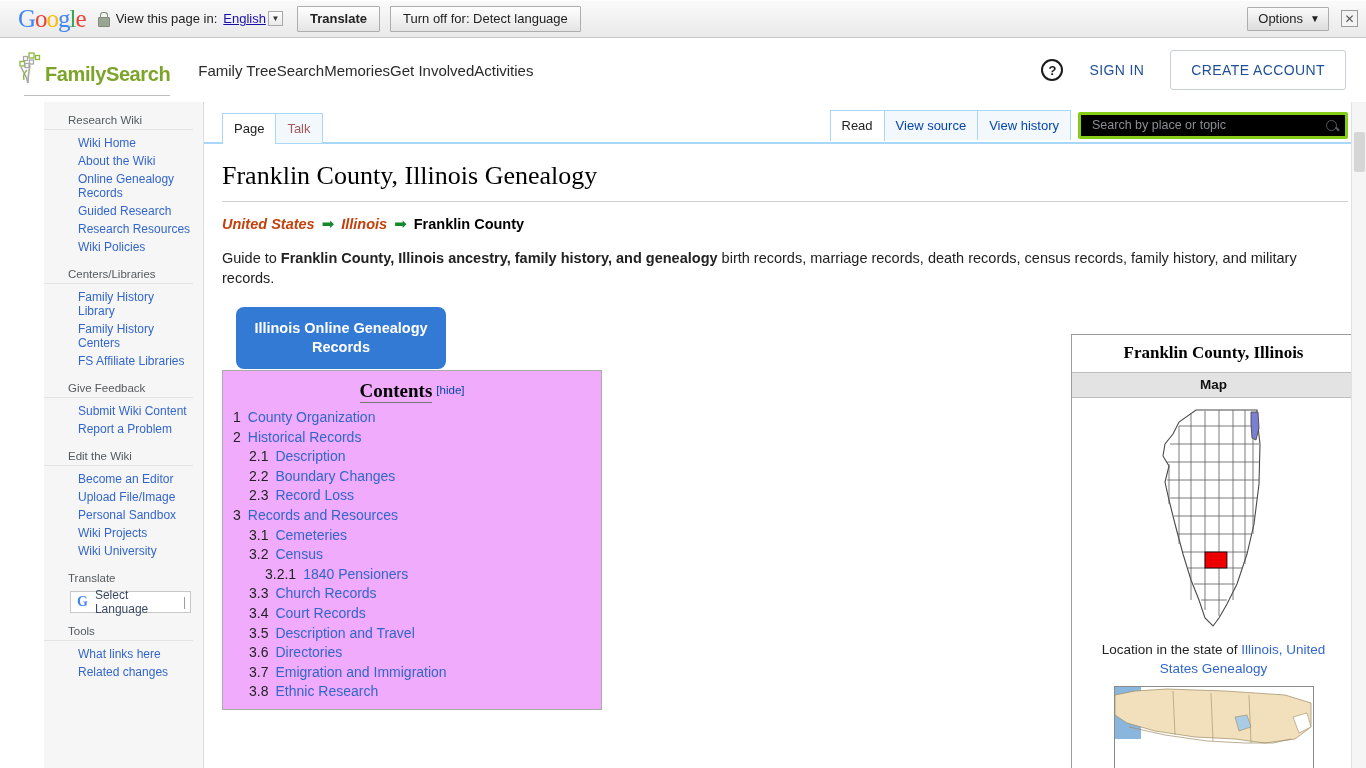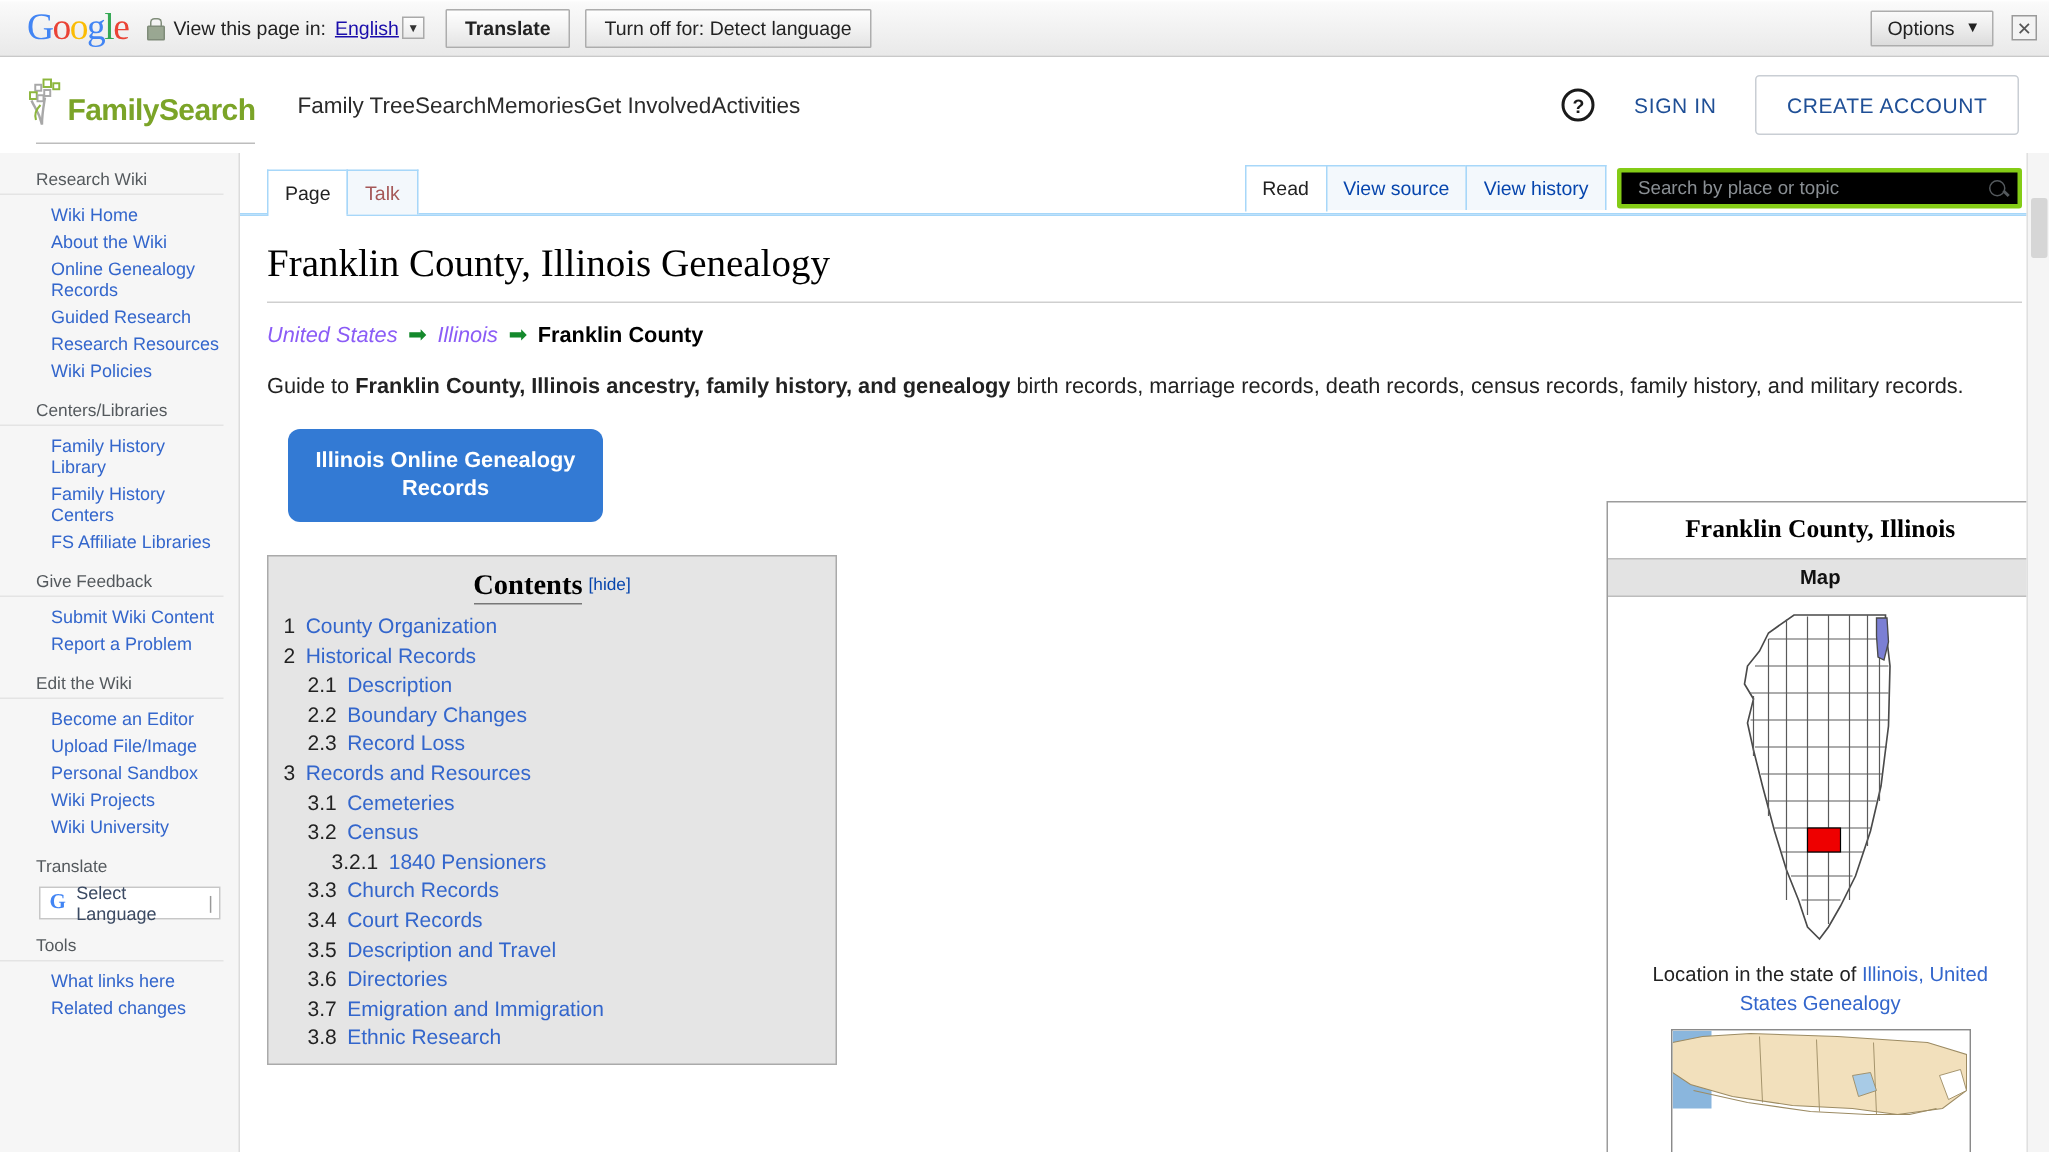--- a/index.html
+++ b/index.html
@@ -184,21 +184,21 @@
     color: #1f4f96;
     border: 1px solid #c9ced4;
     border-radius: 3px;
     padding: 11px 20px;
     cursor: pointer;
     background: #fff;
     white-space: nowrap;
   }
 
   
-  #page-body { display: flex; height: calc(768px - 38px - 64px); }
+  #page-body { display: flex; height: calc(768px - 38px - 64px); padding-left: 44px; }
 
   
   #sidebar {
     width: 160px;
     min-width: 160px;
     background: #f6f6f6;
     border-right: 1px solid #dcdcdc;
     padding: 8px 0 0 0;
     font-size: 12px;
     overflow: hidden;
@@ -347,23 +347,24 @@
     border-bottom: 1px solid #cfcfcf;
     line-height: 1.25;
   }
   #breadcrumb {
     font-size: 14.5px;
     margin: 14px 0 16px 0;
     display: flex; align-items: center; gap: 7px;
     flex-wrap: wrap;
   }
   #breadcrumb .crumb-link {
-    color: #8b5cf6;
+    color: #c2410c;
     font-style: italic;
     cursor: pointer;
+    font-weight: bold;
   }
   #breadcrumb .crumb-current {
     color: #000;
     font-weight: bold;
   }
   .arrow-g {
     color: #14892c;
     font-size: 15px;
     line-height: 1;
   }
@@ -388,21 +389,21 @@
     width: 210px;
     line-height: 1.32;
     margin: 0 0 30px 14px;
     cursor: pointer;
   }
 
   
   #toc {
     width: 380px;
     border: 1px solid #aaa;
-    background: #e5e5e5;
+    background: #f0abfc;
     padding: 7px 10px 10px;
     font-size: 14px;
     position: absolute;
     left: 18px;
     top: 226px;
     max-height: 340px;
     overflow: hidden;
   }
   #toc-title {
     text-align: center;

